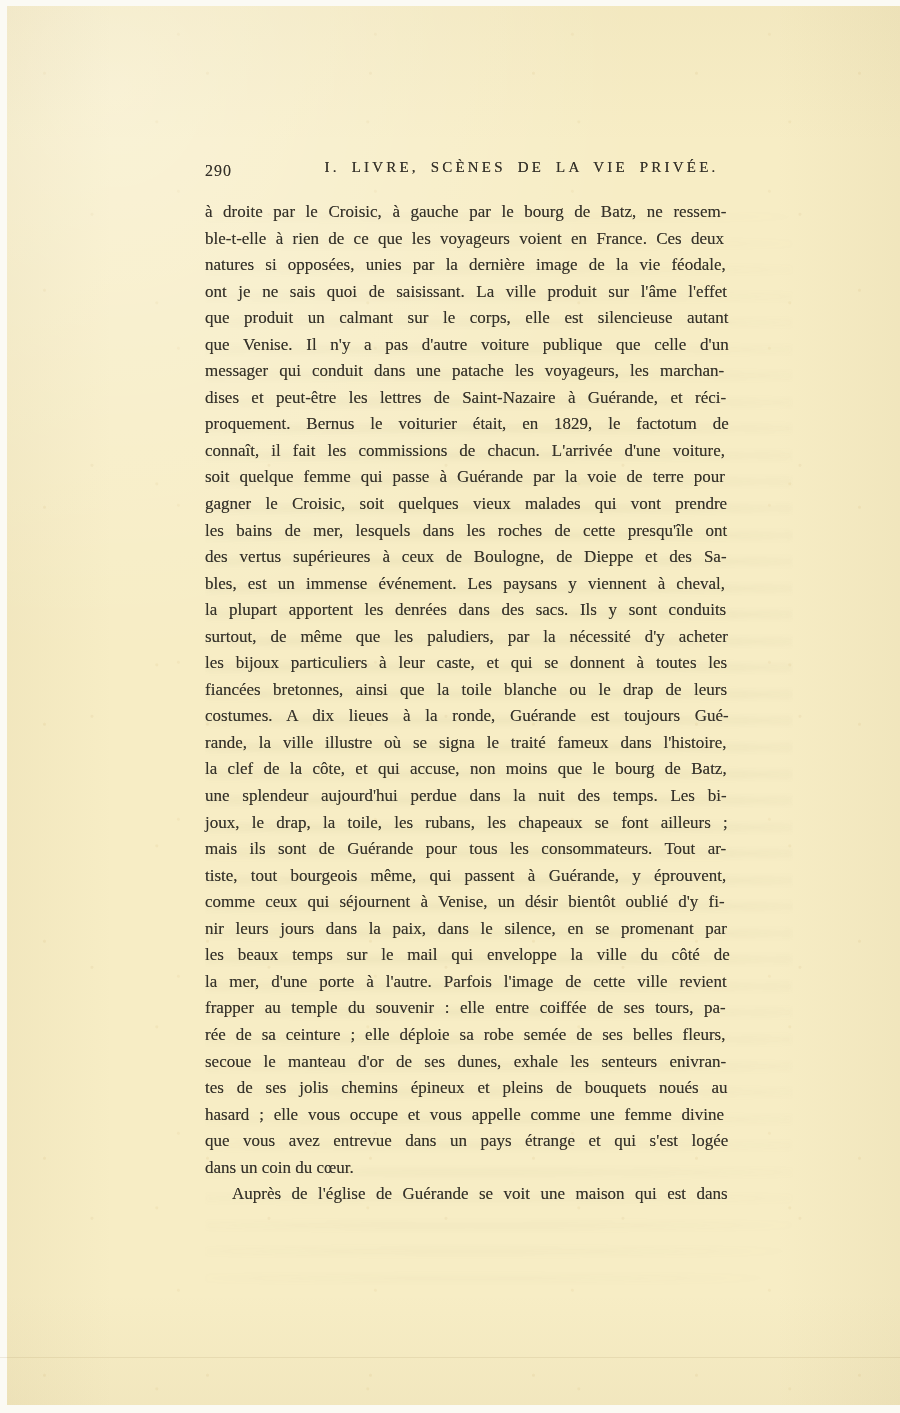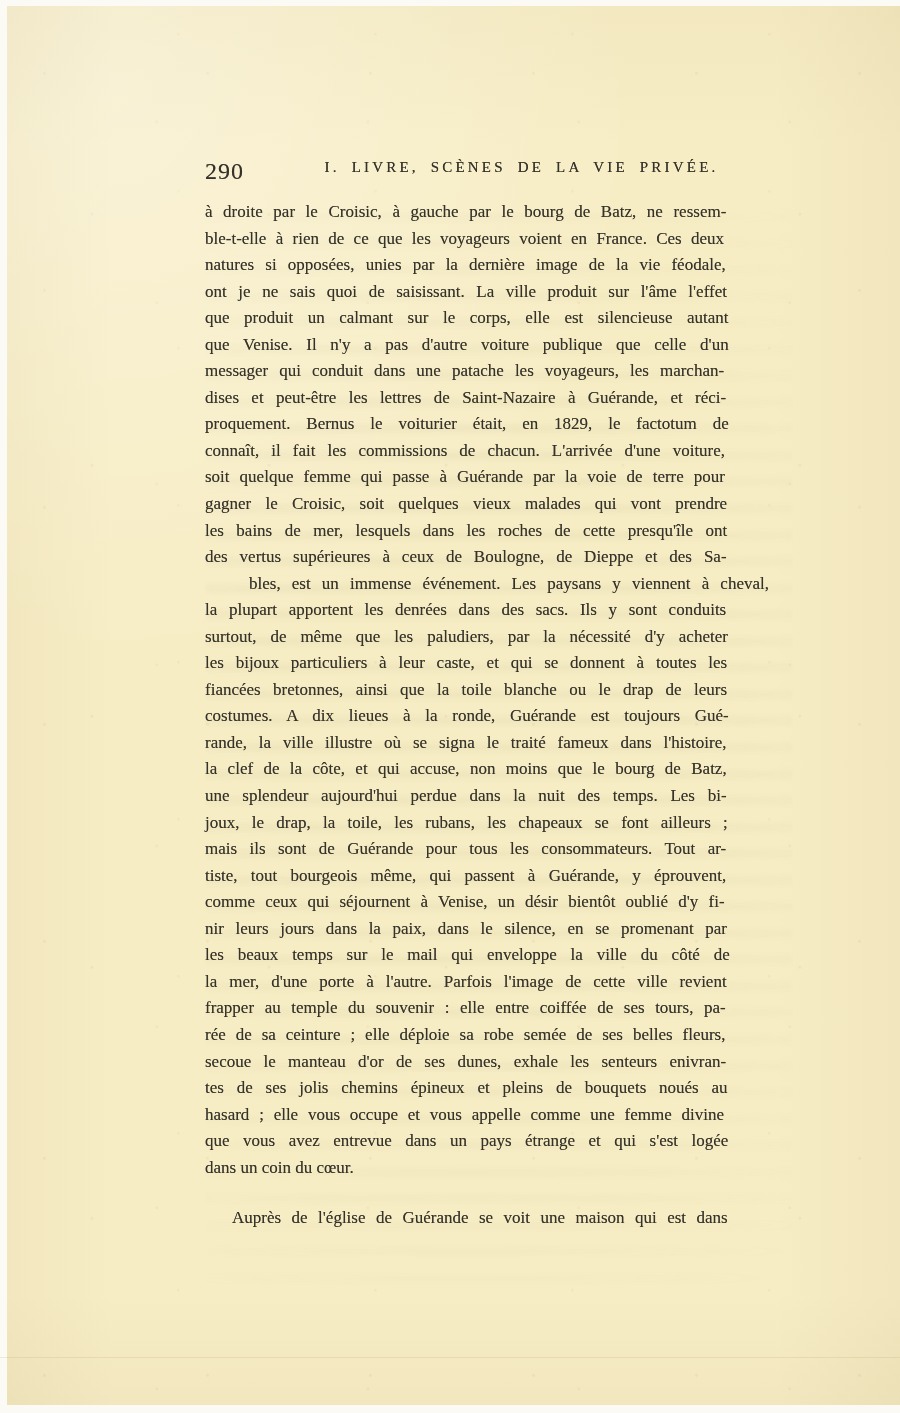--- a/index.html
+++ b/index.html
@@ -42,21 +42,21 @@
     mask-image: radial-gradient(95% 75% at 45% 48%, #000 35%, rgba(0,0,0,0) 88%);
     pointer-events: none;
   }
   .scan-line {
     position: absolute; left: 0; right: 0; top: 1357px; height: 1px;
     background: rgba(165,145,95,0.16);
   }
   .header-row { position: absolute; left: 205px; top: 157px; width: 573px; height: 32px; }
   .page-number {
     position: absolute; left: 0; top: 0;
-    font-size: 24px; line-height: 28px; letter-spacing: 1px;
+    font-size: 16px; line-height: 28px; letter-spacing: 1px;
     color: var(--ink, #35322a);
     text-shadow: 0 0 0.5px rgba(45,42,33,0.55);
   }
   .running-title {
     position: absolute; left: 60px; right: 0; top: 1px;
     text-align: center;
     font-size: 15px; line-height: 18px;
     letter-spacing: 3.2px; word-spacing: 5px;
     color: var(--ink, #35322a);
     text-shadow: 0 0 0.6px rgba(45,42,33,0.7);
@@ -92,21 +92,21 @@
       <div class="line"><span class="ltext" style="word-spacing: 10.2891px;">que produit un calmant sur le corps, elle est silencieuse autant</span></div>
       <div class="line"><span class="ltext" style="word-spacing: 9.45881px;">que Venise. Il n'y a pas d'autre voiture publique que celle d'un</span></div>
       <div class="line"><span class="ltext" style="word-spacing: 6.80208px;">messager qui conduit dans une patache les voyageurs, les marchan-</span></div>
       <div class="line"><span class="ltext" style="word-spacing: 8.08125px;">dises et peut-être les lettres de Saint-Nazaire à Guérande, et réci-</span></div>
       <div class="line"><span class="ltext" style="word-spacing: 11.6076px;">proquement. Bernus le voiturier était, en 1829, le factotum de</span></div>
       <div class="line"><span class="ltext" style="word-spacing: 7.79861px;">connaît, il fait les commissions de chacun. L'arrivée d'une voiture,</span></div>
       <div class="line"><span class="ltext" style="word-spacing: 5.80729px;">soit quelque femme qui passe à Guérande par la voie de terre pour</span></div>
       <div class="line"><span class="ltext" style="word-spacing: 9.96354px;">gagner le Croisic, soit quelques vieux malades qui vont prendre</span></div>
       <div class="line"><span class="ltext" style="word-spacing: 8.20028px;">les bains de mer, lesquels dans les roches de cette presqu'île ont</span></div>
       <div class="line"><span class="ltext" style="word-spacing: 7.67472px;">des vertus supérieures à ceux de Boulogne, de Dieppe et des Sa-</span></div>
-      <div class="line"><span class="ltext" style="word-spacing: 6.9125px; margin-left: 44px;">bles, est un immense événement. Les paysans y viennent à cheval,</span></div>
+      <div class="line"><span class="ltext" style="word-spacing: 6.9125px;">bles, est un immense événement. Les paysans y viennent à cheval,</span></div>
       <div class="line"><span class="ltext" style="word-spacing: 7.38352px;">la plupart apportent les denrées dans des sacs. Ils y sont conduits</span></div>
       <div class="line"><span class="ltext" style="word-spacing: 9.68594px;">surtout, de même que les paludiers, par la nécessité d'y acheter</span></div>
       <div class="line"><span class="ltext" style="word-spacing: 7.51823px;">les bijoux particuliers à leur caste, et qui se donnent à toutes les</span></div>
       <div class="line"><span class="ltext" style="word-spacing: 8.06108px;">fiancées bretonnes, ainsi que la toile blanche ou le drap de leurs</span></div>
       <div class="line"><span class="ltext" style="word-spacing: 10.4437px;">costumes. A dix lieues à la ronde, Guérande est toujours Gué-</span></div>
       <div class="line"><span class="ltext" style="word-spacing: 7.60227px;">rande, la ville illustre où se signa le traité fameux dans l'histoire,</span></div>
       <div class="line"><span class="ltext" style="word-spacing: 6.09375px;">la clef de la côte, et qui accuse, non moins que le bourg de Batz,</span></div>
       <div class="line"><span class="ltext" style="word-spacing: 8.46562px;">une splendeur aujourd'hui perdue dans la nuit des temps. Les bi-</span></div>
       <div class="line"><span class="ltext" style="word-spacing: 8.0026px;">joux, le drap, la toile, les rubans, les chapeaux se font ailleurs ;</span></div>
       <div class="line"><span class="ltext" style="word-spacing: 8.16719px;">mais ils sont de Guérande pour tous les consommateurs. Tout ar-</span></div>
@@ -117,15 +117,15 @@
       <div class="line"><span class="ltext" style="word-spacing: 7.72585px; font-family: Liberation Serif, serif;">la mer, d'une porte à l'autre. Parfois l'image de cette ville revient</span></div>
       <div class="line"><span class="ltext" style="word-spacing: 6.32031px;">frapper au temple du souvenir : elle entre coiffée de ses tours, pa-</span></div>
       <div class="line"><span class="ltext" style="word-spacing: 5.6875px;">rée de sa ceinture ; elle déploie sa robe semée de ses belles fleurs,</span></div>
       <div class="line"><span class="ltext" style="word-spacing: 8.05px;">secoue le manteau d'or de ses dunes, exhale les senteurs enivran-</span></div>
       <div class="line"><span class="ltext" style="word-spacing: 8.58097px;">tes de ses jolis chemins épineux et pleins de bouquets noués au</span></div>
       <div class="line"><span class="ltext" style="word-spacing: 5.51847px;">hasard ; elle vous occupe et vous appelle comme une femme divine</span></div>
       <div class="line"><span class="ltext" style="word-spacing: 9.2358px;">que vous avez entrevue dans un pays étrange et qui s'est logée</span></div>
       <div class="line"><span class="ltext">dans un coin du cœur.</span></div>
     </div>
   <div>
-      <div class="line"><span class="ltext" style="margin-left: 27px; word-spacing: 6.2017px; margin-top: 24px;">Auprès de l'église de Guérande se voit une maison qui est dans</span></div>
+      <div class="line"><span class="ltext" style="margin-left: 27px; word-spacing: 6.2017px;">Auprès de l'église de Guérande se voit une maison qui est dans</span></div>
     </div>
 </div>
 
 </body></html>

